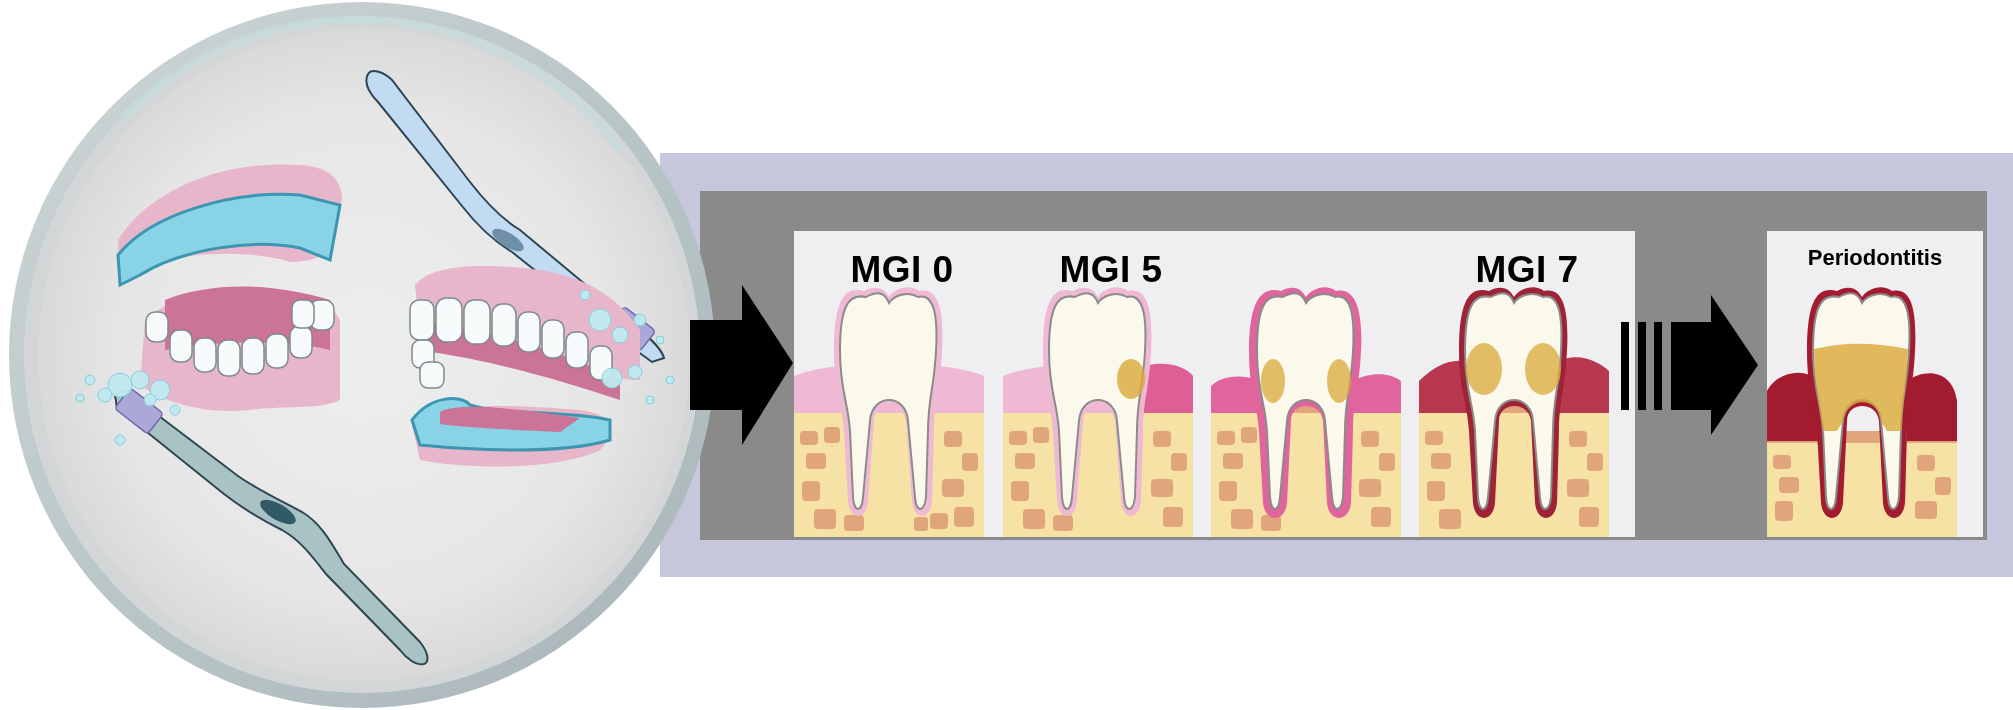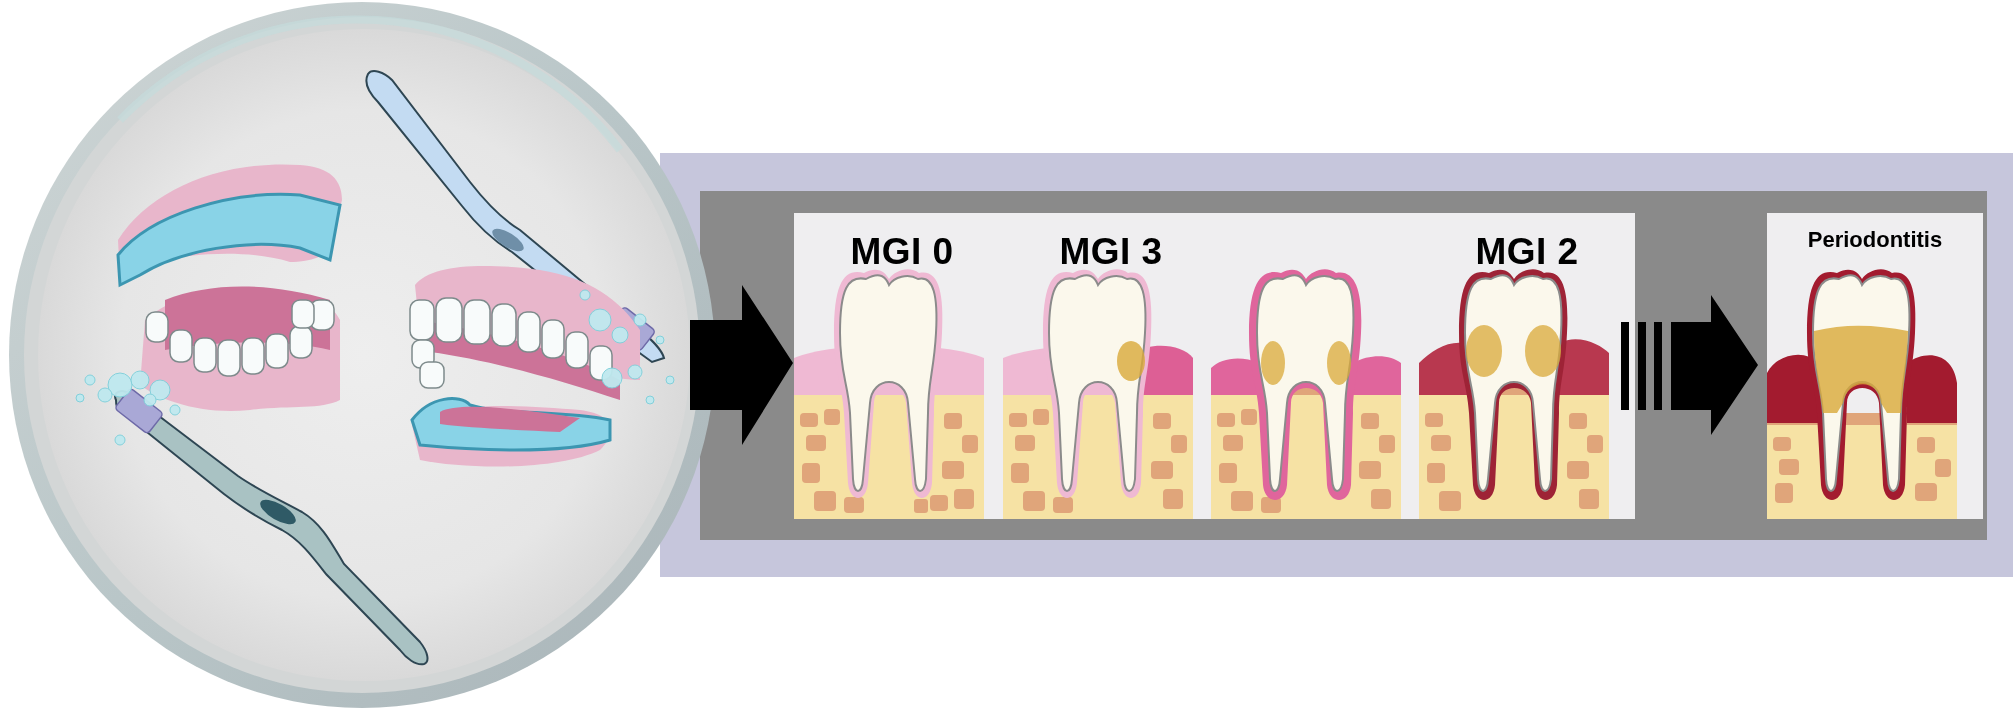--- a/index.html
+++ b/index.html
@@ -2,21 +2,21 @@
 <html><head>
 <meta charset="utf-8">
 <style>
   html, body { margin:0; padding:0; background:#ffffff; }
   body { width:2013px; height:710px; position:relative; overflow:hidden; font-family:"Liberation Sans", sans-serif; }
   .band-outer { position:absolute; left:660px; top:153px; width:1353px; height:424px; background:#c6c6dc; }
   .band-inner { position:absolute; left:700px; top:191px; width:1287px; height:349px; background:#8a8a8a; }
   .circle-wrap { position:absolute; left:0; top:0; width:725px; height:710px; }
   .arrow-main { position:absolute; left:690px; top:280px; width:110px; height:170px; }
   .arrow-striped { position:absolute; left:1615px; top:290px; width:150px; height:150px; }
-  .panel { position:absolute; top:213px; width:216px; height:306px; background:#efeef0; overflow:hidden; }
+  .panel { position:absolute; top:231px; width:216px; height:306px; background:#efeef0; overflow:hidden; }
   .panel .label { position:absolute; left:0; right:0; top:18px; text-align:center; font-weight:bold; font-size:37px; color:#000; letter-spacing:0.5px; }
   .panel .label.small { font-size:22px; top:14px; letter-spacing:0; }
   .panel svg { position:absolute; left:0; top:0; }
 </style>
 </head>
 <body>
 
 <div class="band-outer"></div>
 <div class="band-inner"></div>
 
@@ -158,21 +158,21 @@
         <rect x="150" y="200" width="18" height="16" rx="4"></rect>
       <rect x="168" y="222" width="16" height="18" rx="4"></rect>
         <rect x="148" y="248" width="22" height="18" rx="4"></rect>
       <rect x="160" y="276" width="20" height="20" rx="4"></rect>
         <rect x="50" y="284" width="20" height="16" rx="4"></rect>
     </g>
     <path d="M40 120 C40 70 50 55 70 60 C84 52 92 60 95 66 C100 58 115 52 125 60 C145 56 150 80 148 120 C146 160 140 170 140 200 L138 270 C136 290 120 290 118 270 L112 190 C110 170 80 170 80 190 L74 270 C72 290 56 290 54 270 L50 200 C48 170 40 160 40 120 Z" fill="#efb9d3"></path>
     <path d="M46 120 C46 76 54 62 72 66 C86 58 92 64 95 72 C100 64 114 60 124 66 C140 62 144 84 142 120 C140 158 134 168 134 200 L132 266 C130 282 122 282 121 266 L114 190 C112 162 78 162 76 190 L69 266 C68 282 60 282 59 266 L56 200 C54 170 46 160 46 120 Z" fill="#fbf8ec" stroke="#8b8b8b" stroke-width="2"></path>
     <ellipse cx="128" cy="148" rx="14" ry="20" fill="#d9a93a" opacity="0.8"></ellipse>
   </svg>
-  <div class="label">MGI 3</div>
+  <div class="label">MGI 5</div>
 </div>
 
 <div class="panel" style="left:1211px">
   <svg width="190" height="306" viewBox="0 0 190 306">
     <rect x="0" y="170" width="190" height="136" fill="#e0a57a"></rect>
     <path d="M0 155 C10 145 30 142 48 150 L48 190 L0 190 Z M142 150 C160 140 180 142 190 150 L190 190 L142 190 Z" fill="#e0659c"></path>
     <rect x="0" y="182" width="190" height="124" fill="#f6e2a4"></rect>
     <g fill="#e0a57a">
       <rect x="6" y="200" width="18" height="14" rx="4"></rect>
         <rect x="30" y="196" width="16" height="16" rx="4"></rect>
@@ -205,21 +205,21 @@
       <rect x="150" y="200" width="18" height="16" rx="4"></rect>
         <rect x="168" y="222" width="16" height="18" rx="4"></rect>
       <rect x="148" y="248" width="22" height="18" rx="4"></rect>
         <rect x="160" y="276" width="20" height="20" rx="4"></rect>
     </g>
     <path d="M40 120 C40 70 50 55 70 60 C84 52 92 60 95 66 C100 58 115 52 125 60 C145 56 150 80 148 120 C146 160 140 170 140 200 L138 272 C136 292 118 292 116 272 L112 190 C110 170 80 170 80 190 L76 272 C74 292 56 292 54 272 L50 200 C48 170 40 160 40 120 Z" fill="#9e2336"></path>
     <path d="M46 120 C46 76 54 62 72 66 C86 58 92 64 95 72 C100 64 114 60 124 66 C140 62 144 84 142 120 C140 158 134 168 134 200 L132 266 C130 282 122 282 121 266 L114 190 C112 162 78 162 76 190 L69 266 C68 282 60 282 59 266 L56 200 C54 170 46 160 46 120 Z" fill="#fbf8ec" stroke="#8b8b8b" stroke-width="2"></path>
     <ellipse cx="65" cy="138" rx="18" ry="26" fill="#d9a93a" opacity="0.75"></ellipse>
     <ellipse cx="124" cy="138" rx="18" ry="26" fill="#d9a93a" opacity="0.75"></ellipse>
   </svg>
-  <div class="label">MGI 2</div>
+  <div class="label">MGI 7</div>
 </div>
 
 <div class="arrow-striped">
   <svg width="150" height="150" viewBox="0 0 150 150">
     <rect x="6" y="32" width="8" height="88" fill="#000"></rect>
     <rect x="23" y="32" width="8" height="88" fill="#000"></rect>
     <rect x="39" y="32" width="8" height="88" fill="#000"></rect>
     <polygon points="56,32 96,32 96,5 143,75 96,145 96,120 56,120" fill="#000"></polygon>
   </svg>
 </div>

